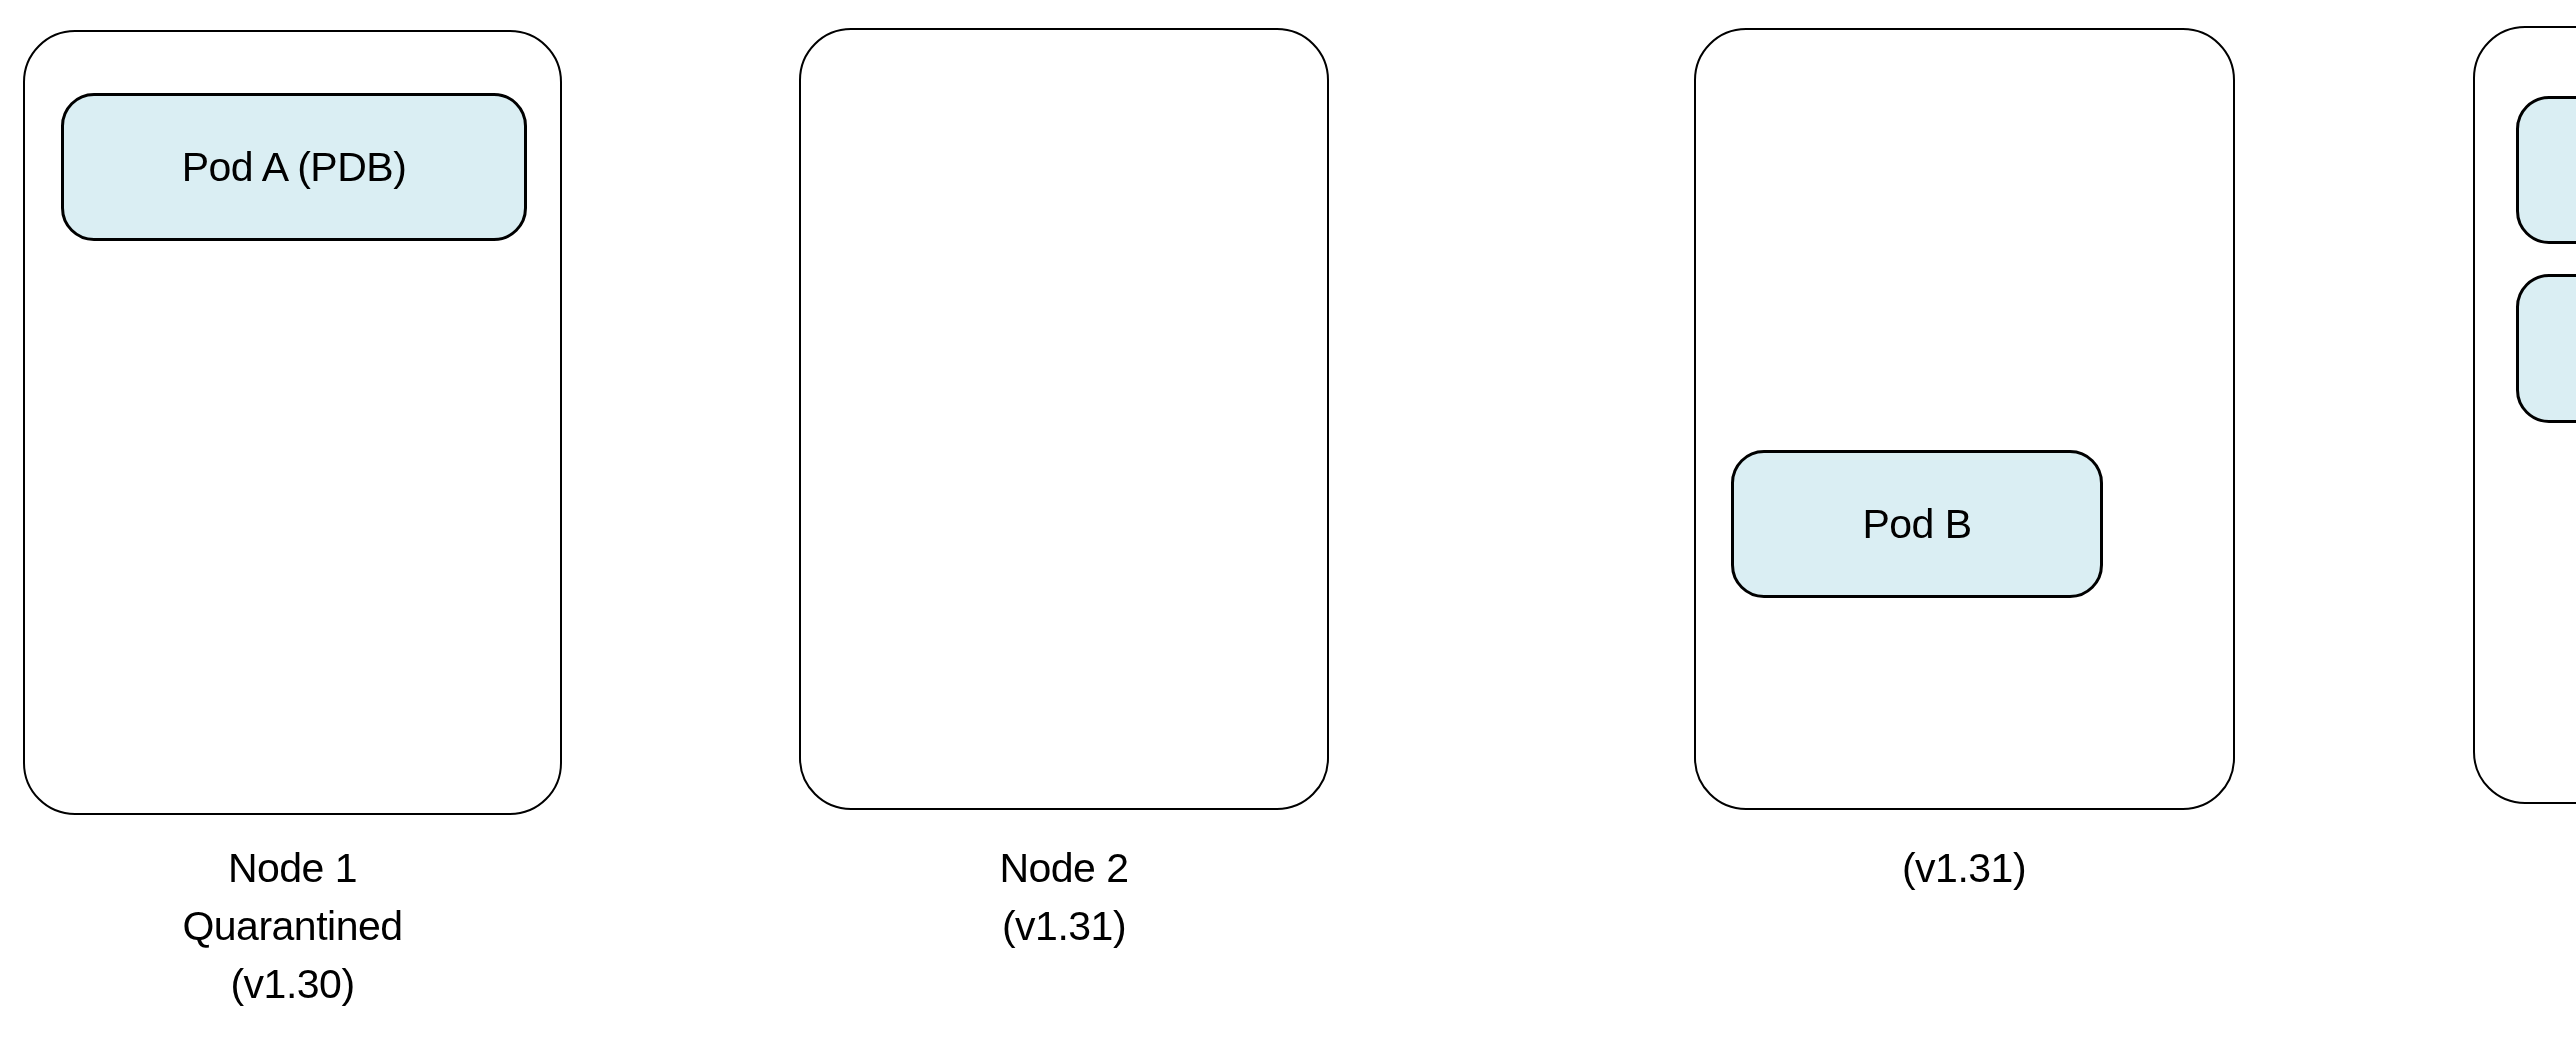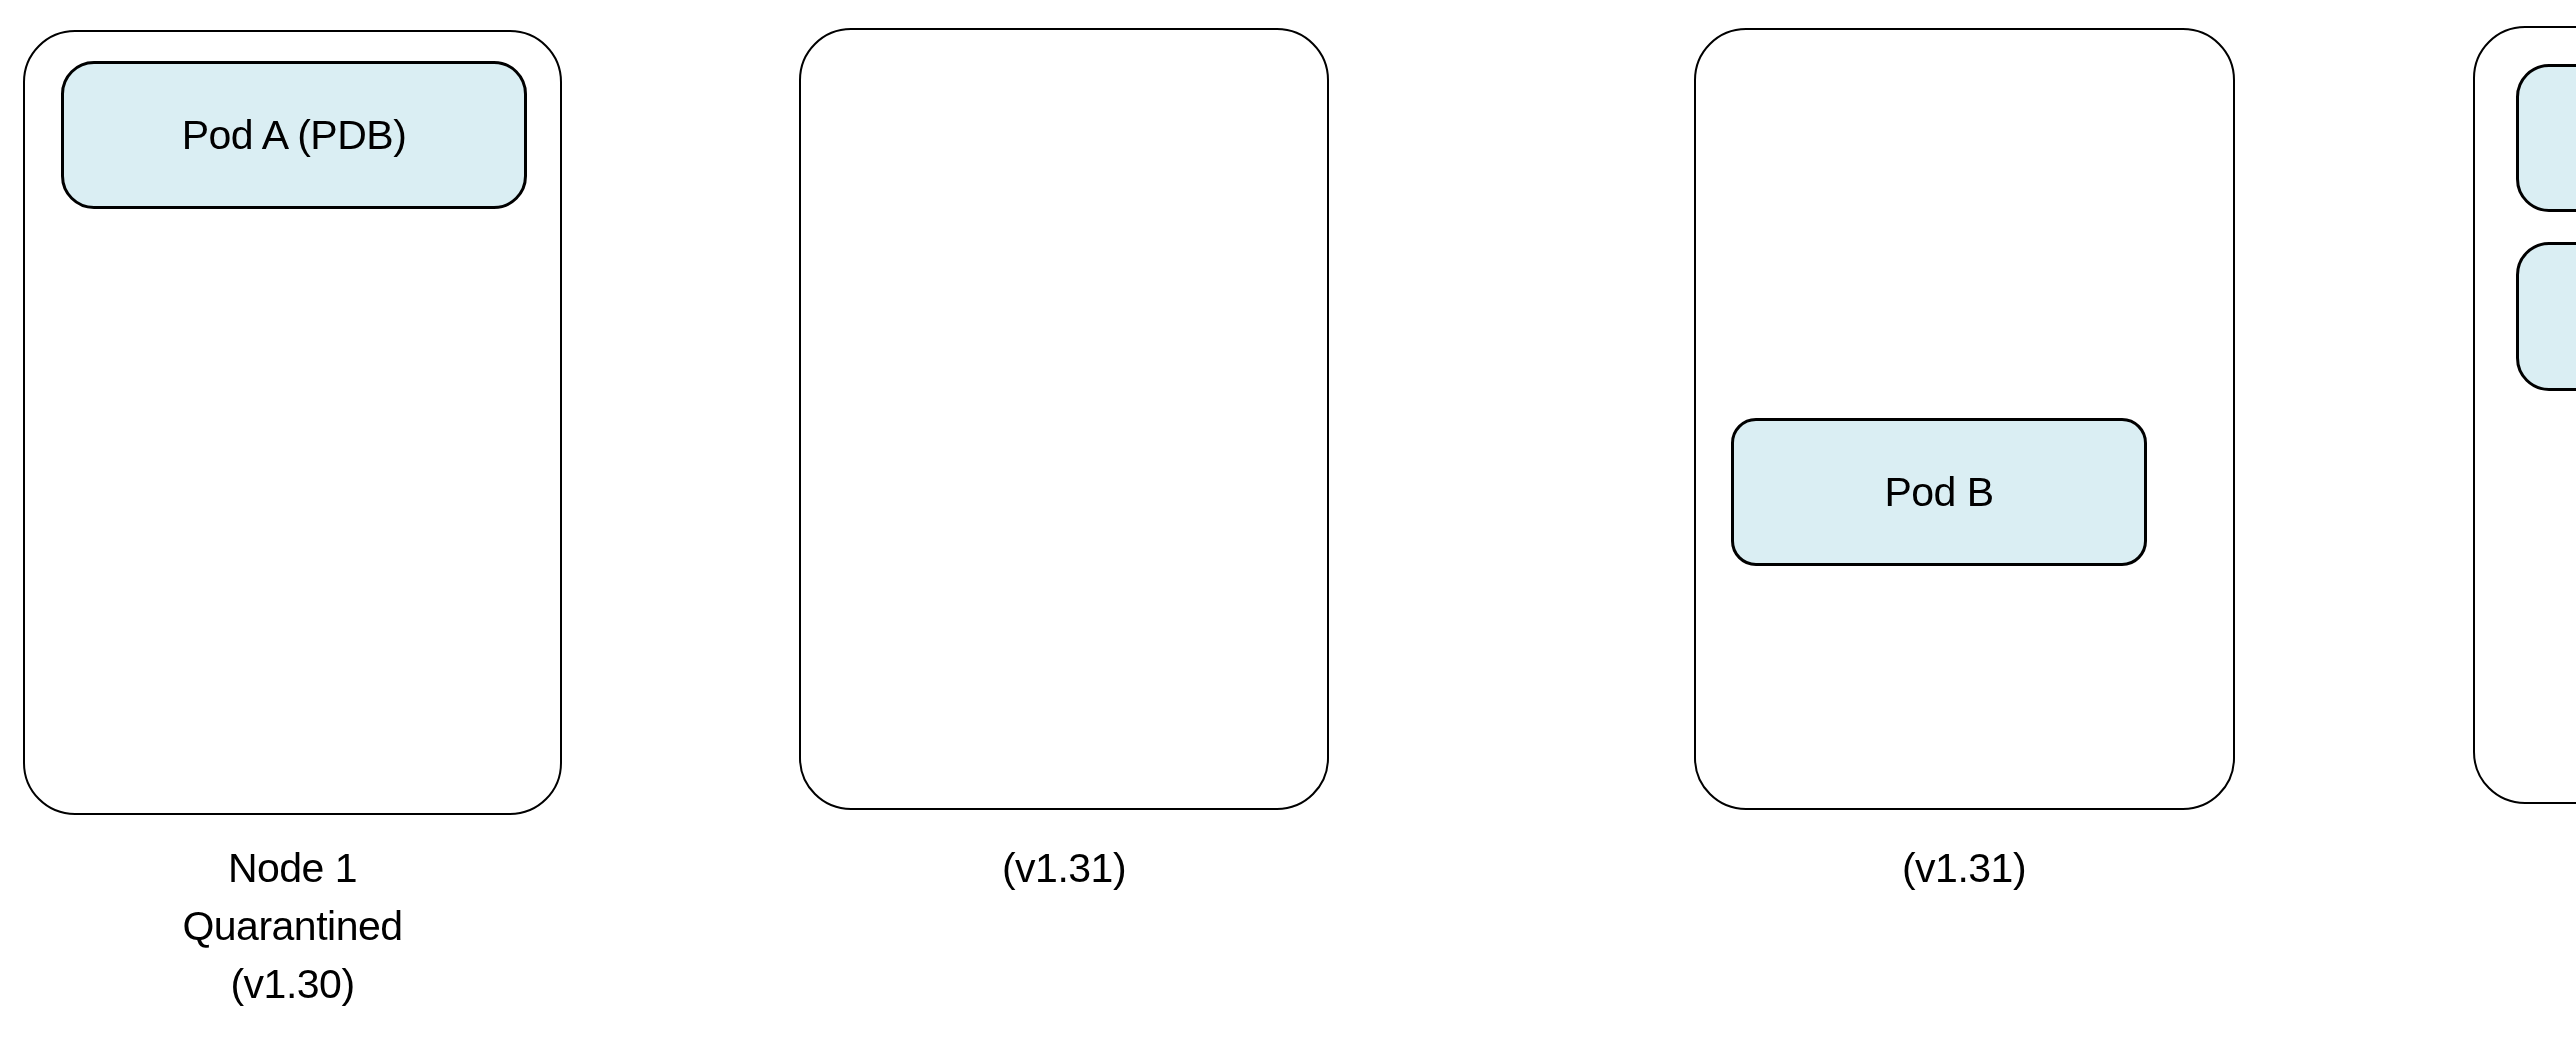--- a/index.html
+++ b/index.html
@@ -25,20 +25,21 @@
   }
   .pod {
     position: absolute;
     background: #daeef3;
     border: 3.1px solid #000000;
     border-radius: 33px;
     box-sizing: border-box;
     display: flex;
     align-items: center;
     justify-content: center;
+    margin-top: 32px;
   }
   .pod-label {
     font-size: 41px;
     letter-spacing: -0.5px;
     white-space: nowrap;
   }
   .node-label {
     position: absolute;
     width: 618px;
     text-align: center;
@@ -46,21 +47,21 @@
     line-height: 58px;
     letter-spacing: -0.5px;
   }
   
   #node-1 { left: 23px;   top: 30px; width: 539px; height: 785px; }
   #node-2 { left: 799px; top: 28px; width: 530px; height: 782px; }
   #node-3 { left: 1694px; top: 28px; width: 541px; height: 782px; }
   #node-4 { left: 2473px; top: 26px; width: 540px; height: 778px; }
 
   #pod-a { left: 36px; top: 29px;  width: 466px; height: 148px; }
-  #pod-b { left: 35px; top: 388px; width: 416px; height: 148px; border-radius: 25px; }
+  #pod-b { left: 35px; top: 388px; width: 372px; height: 148px; }
   #pod-c { left: 41px; top: 36px;  width: 453px; height: 148px; }
   #pod-d { left: 41px; top: 214px; width: 453px; height: 149px; }
 
   #label-1 { left: -16.5px;  top: 839px; }
   #label-2 { left: 755px; top: 839px; }
   #label-3 { left: 1655px; top: 839px; }
   #label-4 { left: 2434px; top: 839px; }
 </style>
 </head>
 <body>
@@ -73,20 +74,21 @@
     </div>
   </div>
   <div class="node-label" id="label-1">
     <div>Node 1</div>
     <div>Quarantined</div>
     <div>(v1.30)</div>
   </div>
 
   <div class="node" id="node-2"></div>
   <div class="node-label" id="label-2">
+    <div>Node 2</div>
     <div>(v1.31)</div>
   </div>
 
   <div class="node" id="node-3">
     <div class="pod" id="pod-b">
       <span class="pod-label">Pod B</span>
     </div>
   </div>
   <div class="node-label" id="label-3">
     <div>(v1.31)</div>

